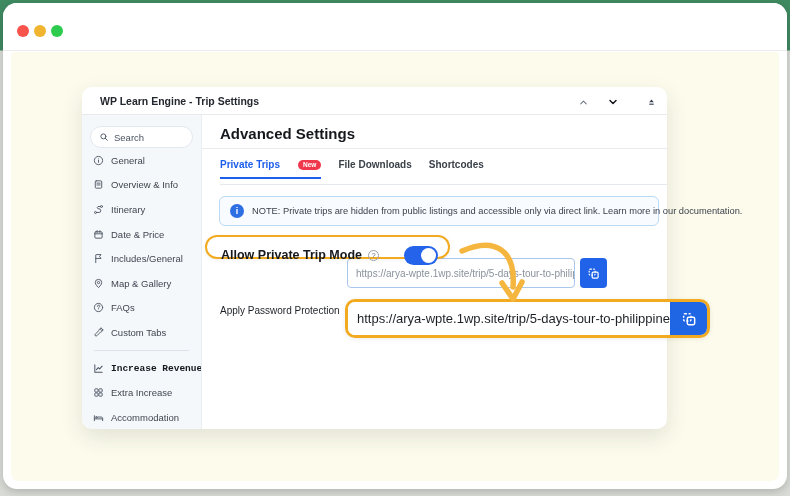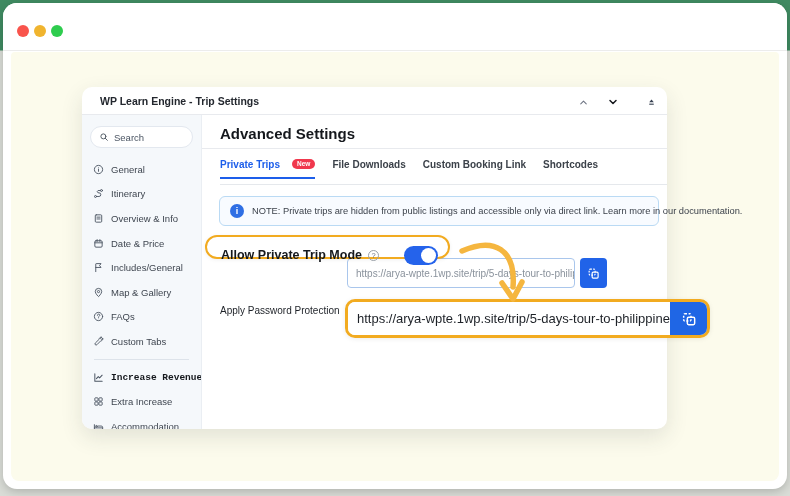--- a/index.html
+++ b/index.html
@@ -30,35 +30,35 @@
   .hdr-btn.b3 { color:#374151; }
 
   .card-body { position:absolute; left:0; top:28px; right:0; bottom:0; display:flex; }
 
   
   .sidebar { width:120px; background:#f5f8fb; border-right:1px solid #eaeef3;
              border-radius:0 0 0 10px; padding:11px 8px 0 8px; overflow:hidden; }
   .search { height:22px; background:#fff; border:1px solid #e3e8ef; border-radius:12px;
             display:flex; align-items:center; gap:5px; padding:0 8px; color:#57606a; }
   .search .lbl { font-size:9.5px; color:#4b5563; }
-  .nav { list-style:none; margin-top:9px; }
+  .nav { list-style:none; }
   .nav li.item { height:24.6px; display:flex; align-items:center; gap:7px; padding-left:3px;
                  font-size:9.5px; color:#3f4650; cursor:pointer; white-space:nowrap; }
   .nav li.item svg { flex:0 0 auto; color:#4b5563; }
   .nav li.emph { font-weight:bold; color:#15181d;font-family:Liberation Mono, monospace; }
   .nav li.divider { height:1px; background:#dde3ea; margin:5px 4px 5px 4px; }
 
   
   .main { position:relative; flex:1; overflow:visible; }
   .h1 { position:absolute; left:18px; top:10px; font-size:15px; font-weight:bold; color:#15181d; }
   .rule { position:absolute; left:0; right:0; top:33px; height:1px; background:#e8eaee; }
   .tabs { position:absolute; left:18px; right:0; top:44px; height:26px; display:flex; gap:17px;
           align-items:flex-start; border-bottom:1px solid #e5e8ec; }
   .tab { font-size:10px; font-weight:600; color:#3b4149; cursor:pointer; padding-bottom:9px;
-         display:flex; align-items:flex-start; gap:12px; }
+         display:flex; align-items:flex-end; gap:18px; }
   .tab.active { color:#1d5eea; border-bottom:2.5px solid #1d5eea; padding-bottom:6.5px; }
   .badge { background:#f0384d; color:#fff; font-size:6.5px; font-weight:bold; border-radius:8px;
            padding:1.5px 5px 2px; line-height:1; }
   .note { position:absolute; left:17px; right:8px; top:81px; height:30px;
           background:#f8fbff; border:1px solid #badaf4; border-radius:6px;
           display:flex; align-items:center; gap:8px; padding:0 10px; }
   .note-ico { width:14px; height:14px; flex:0 0 auto; border-radius:50%; background:#2f6fe4; color:#fff;
               font-size:9px; font-weight:bold; display:flex; align-items:center; justify-content:center; }
   .note-text { font-size:9.3px; color:#3c424b; white-space:nowrap; }
 
@@ -145,33 +145,33 @@
         <li class="item">
           <svg width="11" height="11" viewBox="0 0 24 24" fill="none" stroke="currentColor" stroke-width="2">
               <circle cx="12" cy="12" r="9"></circle>
               <line x1="12" y1="11" x2="12" y2="16" stroke-linecap="round"></line>
               <circle cx="12" cy="7.6" r="1" fill="currentColor" stroke="none"></circle>
             </svg>
           <span>General</span>
         </li>
         <li class="item">
           <svg width="11" height="11" viewBox="0 0 24 24" fill="none" stroke="currentColor" stroke-width="2" stroke-linecap="round">
+              <rect x="5" y="4" width="14" height="16" rx="2"></rect>
+              <line x1="8.5" y1="9" x2="15.5" y2="9"></line>
+              <line x1="8.5" y1="13" x2="15.5" y2="13"></line>
+            </svg>
+          <span>Overview &amp; Info</span>
+        </li>
+        <li class="item">
+          <svg width="11" height="11" viewBox="0 0 24 24" fill="none" stroke="currentColor" stroke-width="2" stroke-linecap="round">
               <circle cx="5.5" cy="18.5" r="2.2"></circle>
               <circle cx="18.5" cy="5.5" r="2.2"></circle>
               <path d="M8,18.5 h5 a4,4 0 0 0 0,-8 h-2 a3,3 0 0 1 0,-5 h5"></path>
             </svg>
           <span>Itinerary</span>
-        </li>
-        <li class="item">
-          <svg width="11" height="11" viewBox="0 0 24 24" fill="none" stroke="currentColor" stroke-width="2" stroke-linecap="round">
-              <rect x="5" y="4" width="14" height="16" rx="2"></rect>
-              <line x1="8.5" y1="9" x2="15.5" y2="9"></line>
-              <line x1="8.5" y1="13" x2="15.5" y2="13"></line>
-            </svg>
-          <span>Overview &amp; Info</span>
         </li>
         <li class="item">
           <svg width="11" height="11" viewBox="0 0 24 24" fill="none" stroke="currentColor" stroke-width="2" stroke-linecap="round">
               <rect x="4" y="6" width="16" height="14" rx="2.5"></rect>
               <line x1="4" y1="10.5" x2="20" y2="10.5"></line>
               <line x1="9" y1="3.5" x2="9" y2="7.5"></line>
               <line x1="15" y1="3.5" x2="15" y2="7.5"></line>
             </svg>
           <span>Date &amp; Price</span>
         </li>
@@ -234,21 +234,20 @@
     <div class="main">
       <div class="h1">Advanced Settings</div>
       <div class="rule"></div>
 
       <div class="tabs">
         <span class="tab active">
           <span>Private Trips</span>
           <span class="badge">New</span>
         </span>
         <span class="tab">File Downloads</span>
-        <span class="tab">Custom Booking Link</span>
         <span class="tab">Shortcodes</span>
       </div>
 
       <div class="note">
         <span class="note-ico">i</span>
         <span class="note-text">NOTE: Private trips are hidden from public listings and accessible only via direct link. Learn more in our documentation.</span>
       </div>
 
       <div class="url-row1">
         <div class="url-input1">https://arya-wpte.1wp.site/trip/5-days-tour-to-philippines/</div>

